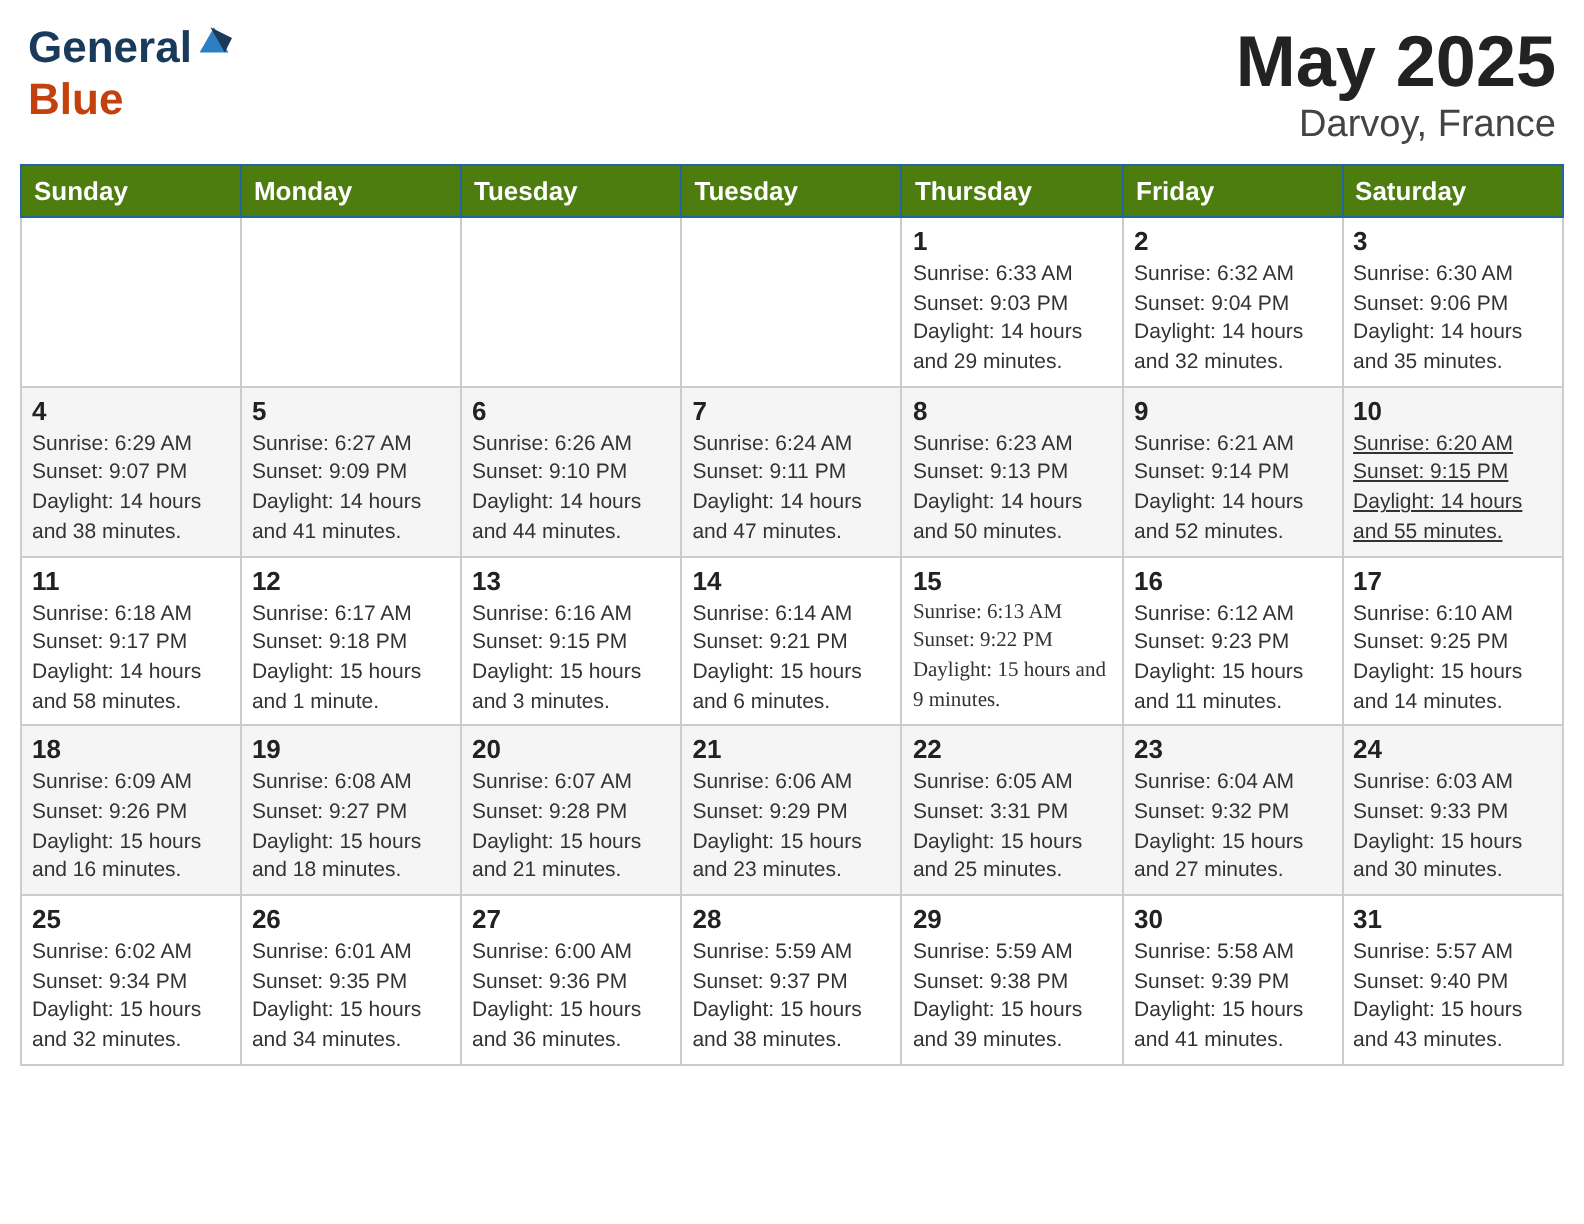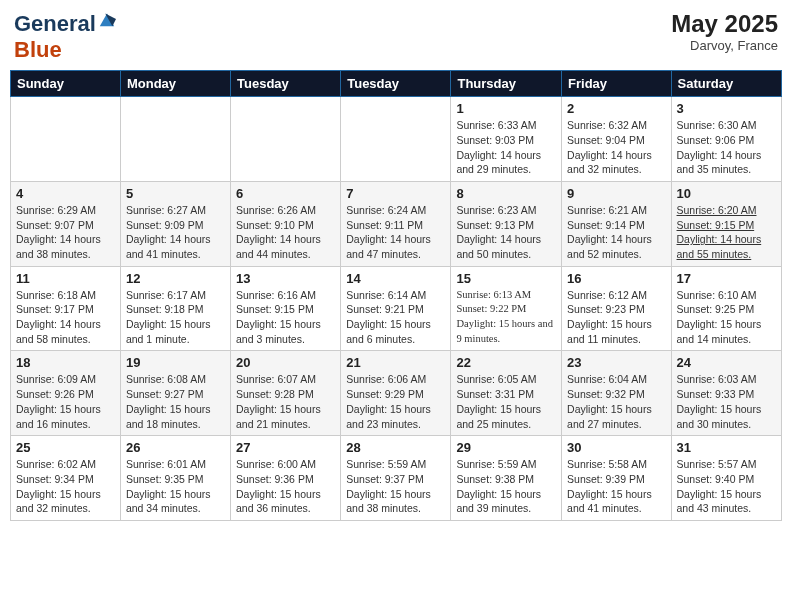--- a/index.html
+++ b/index.html
@@ -30,35 +30,35 @@
     .logo-icon {
       width: 18px;
       height: 18px;
       margin-left: 2px;
       margin-bottom: 10px;
     }
     .title-block {
       text-align: right;
     }
     .main-title {
-      font-size: 24px;
+      font-size: 36px;
       font-weight: bold;
       color: #222;
     }
     .subtitle {
-      font-size: 13px;
+      font-size: 19px;
       color: #444;
     }
     .calendar {
       width: 100%;
       border-collapse: collapse;
       border: 1px solid #ccc;
     }
     .calendar th {
-      background: #0f172a;
+      background: #4d7c0f;
       color: #fff;
       font-size: 13px;
       font-weight: bold;
       padding: 5px 6px;
       text-align: left;
       border: 1px solid #2166a0;
     }
     .calendar td {
       vertical-align: top;
       border: 1px solid #ccc;

